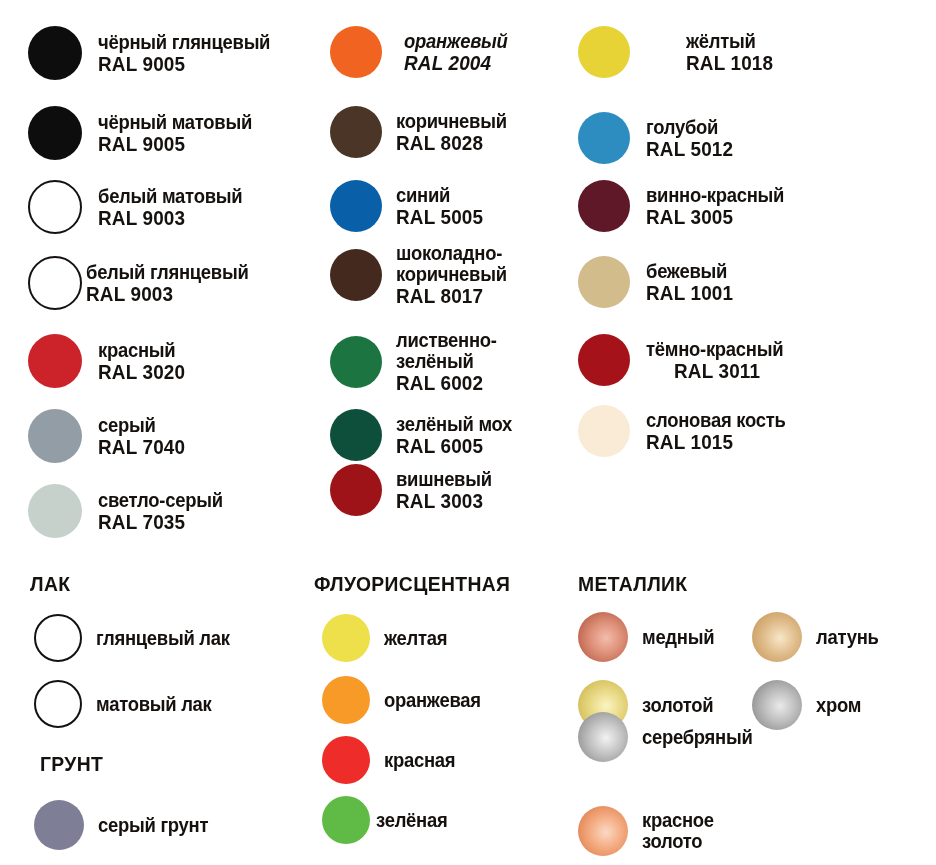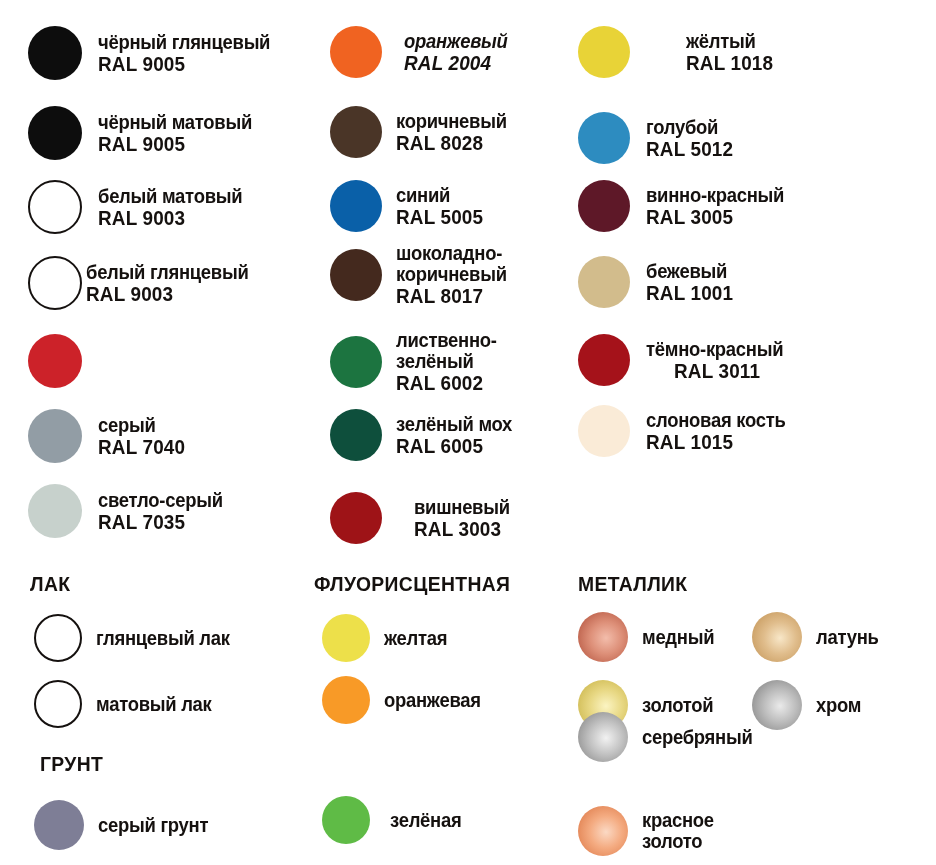--- a/index.html
+++ b/index.html
@@ -91,20 +91,24 @@
   <div class="row" style="left:28px;top:256px;">
     <div class="swatch outline" style="width:54px;height:54px;"></div>
     <div class="labels" style="margin-left:4px;">
       <div class="lbl">белый глянцевый</div>
       <div class="lbl ral">RAL 9003</div>
     </div>
   </div>
 
   <div class="row" style="left:28px;top:334px;">
     <div class="swatch" style="width: 54px; height: 54px; background: rgb(204, 34, 41);"></div>
+    <div class="labels" style="margin-left:16px;">
+      <div class="lbl">красный</div>
+      <div class="lbl ral">RAL 3020</div>
+    </div>
   </div>
 
   <div class="row" style="left:28px;top:409px;">
     <div class="swatch" style="width: 54px; height: 54px; background: rgb(146, 157, 165);"></div>
     <div class="labels" style="margin-left:16px;">
       <div class="lbl">серый</div>
       <div class="lbl ral">RAL 7040</div>
     </div>
   </div>
 
@@ -159,21 +163,21 @@
   </div>
 
   <div class="row" style="left:330px;top:409px;">
     <div class="swatch" style="width: 52px; height: 52px; background: rgb(14, 79, 60);"></div>
     <div class="labels" style="margin-left:14px;">
       <div class="lbl">зелёный мох</div>
       <div class="lbl ral">RAL 6005</div>
     </div>
   </div>
 
-  <div class="row" style="left:330px;top:492px;gap:18px;">
+  <div class="row" style="left:330px;top:464px;">
     <div class="swatch" style="width: 52px; height: 52px; background: rgb(158, 19, 23);"></div>
     <div class="labels" style="margin-left:14px;">
       <div class="lbl">вишневый</div>
       <div class="lbl ral">RAL 3003</div>
     </div>
   </div>
 
   <div class="row" style="left:578px;top:26px;gap:40px;">
     <div class="swatch" style="width: 52px; height: 52px; background: rgb(232, 211, 55);"></div>
     <div class="labels" style="margin-left:16px;">
@@ -256,24 +260,30 @@
     </div>
   </div>
 
   <div class="row" style="left:322px;top:676px;">
     <div class="swatch" style="width: 48px; height: 48px; background: rgb(248, 154, 39);"></div>
     <div class="labels" style="margin-left:14px;">
       <div class="lbl">оранжевая</div>
     </div>
   </div>
 
+  <div class="row" style="left:322px;top:736px;">
+    <div class="swatch" style="width: 48px; height: 48px; background: rgb(238, 45, 42);"></div>
+    <div class="labels" style="margin-left:14px;">
+      <div class="lbl">красная</div>
+    </div>
+  </div>
 
   <div class="row" style="left:322px;top:796px;">
     <div class="swatch" style="width: 48px; height: 48px; background: rgb(95, 187, 70);"></div>
-    <div class="labels" style="margin-left:20px;align-items:center;">
+    <div class="labels" style="margin-left:6px;align-items:center;">
       <div class="lbl">зелёная</div>
     </div>
   </div>
 
   <div class="heading" style="left:578px;top:572px;">МЕТАЛЛИК</div>
 
   <div class="row" style="left:578px;top:612px;">
     <div class="sphere" style="width: 50px; height: 50px; background: radial-gradient(circle at 56% 52%, rgb(243, 189, 171) 0%, rgb(221, 143, 120) 42%, rgb(184, 90, 68) 86%, rgb(184, 90, 68) 100%);"></div>
     <div class="labels" style="margin-left:14px;">
       <div class="lbl">медный</div>

